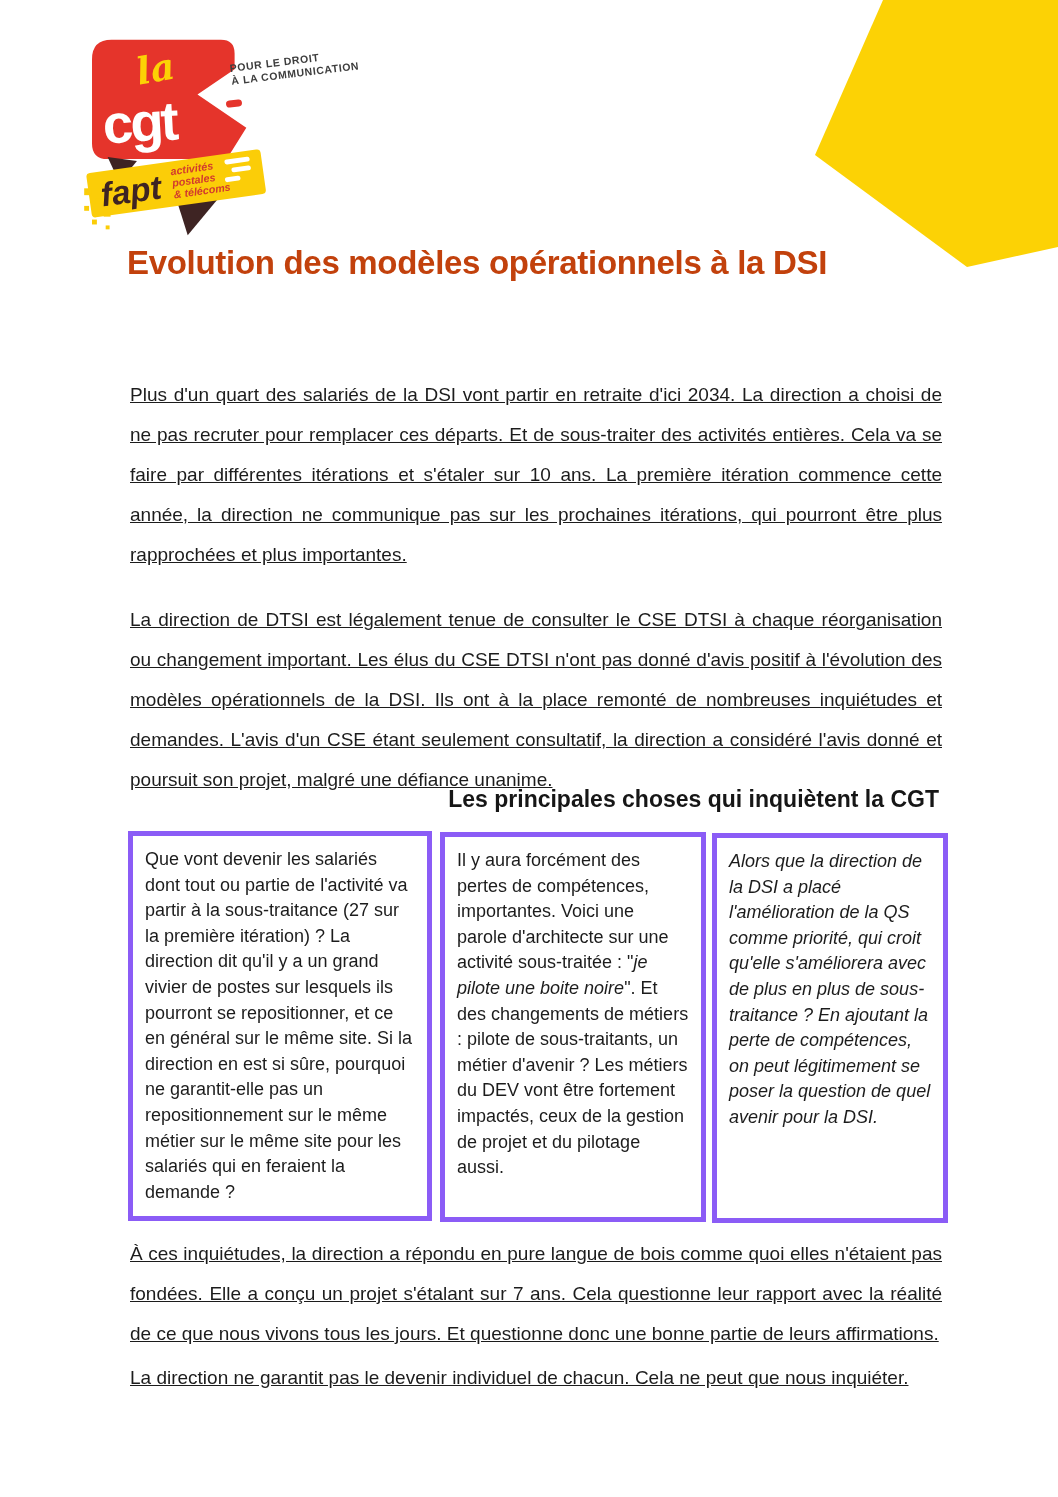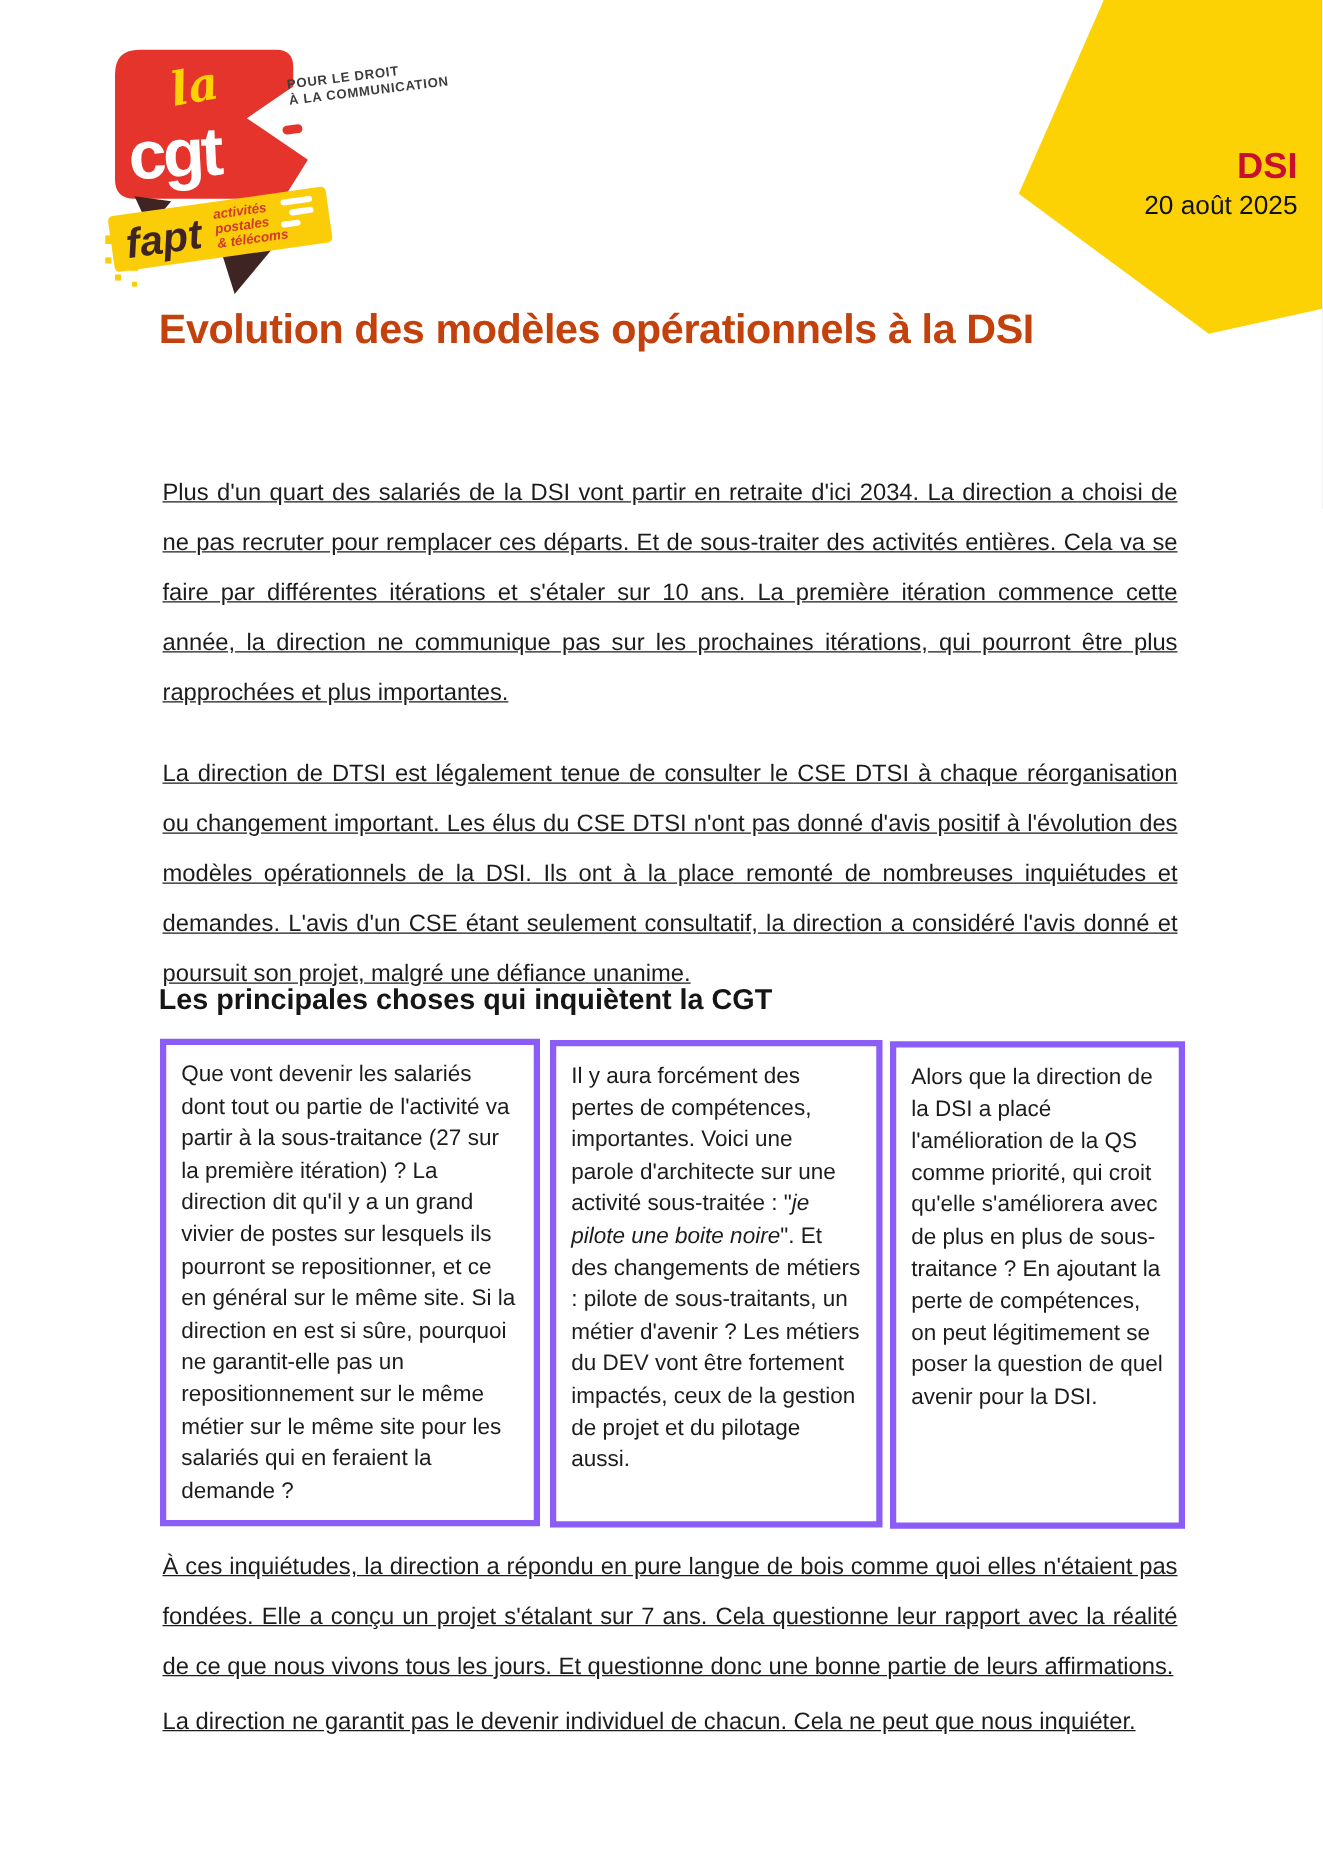--- a/index.html
+++ b/index.html
@@ -35,39 +35,39 @@
     position:absolute;left:127px;top:244px;width:915px;
     font-size:33px;font-weight:bold;color:#c2410c;
     letter-spacing:-0.3px;white-space:nowrap;margin:0;
   }
   h2{
     position:absolute;left:127px;width:812px;margin:0;
     font-size:23px;font-weight:bold;color:#161616;white-space:nowrap;
   }
   .h2-kesako{top:340px;}
   .h2-cse{top:562px;}
-  .h2-cgt{top:786px;}
+  .h2-cgt{top:786px;text-align:right;}
   p.body-par{
     position:absolute;left:127px;width:812px;margin:3px;
     font-size:19px;line-height:40px;text-align:justify;color:#1c1c1c;text-decoration:underline;
   }
   .par-1{top:372px;}
   .par-2{top:597px;}
   .par-close{top:1231px;}
   .par-final{top:1355px;text-align:left;}
   
   .concern-box{
     position:absolute;top:831px;height:358px;
     border:5px solid #8b5cf6;background:#fff;
     padding:11px 12px;overflow:hidden;
     font-size:18px;line-height:25.6px;color:#1c1c1c;
   }
   .box-1{left:128px;width:270px;}
   .box-2{left:440px;width:232px;top:832px;}
-  .box-3{left:712px;width:202px;top:833px;}
+  .box-3{left:712px;width:202px;top:833px;font-style:italic;}
   .italic{font-style:italic;}
 </style>
 </head>
 <body>
 
 <div class="page">
 
   <svg class="logo-svg" viewBox="0 0 200 215" aria-hidden="true">
 
     <path d="M34,6 L146,6 Q160,6 160,20 L160,36 L122,62 L172,96 L152,128 L30,128 Q14,128 14,112 L14,26 Q14,6 34,6 Z" fill="#e5342b"></path>
@@ -103,24 +103,20 @@
 
   <div class="slogan">
     <div>POUR LE DROIT</div>
     <div>À LA COMMUNICATION</div>
   </div>
   <div class="slogan-dash"></div>
 
   <svg class="corner-svg" viewBox="0 0 250 270" preserveAspectRatio="none" aria-hidden="true">
     <polygon points="75,0 250,0 250,247 159,267 7,155" fill="#fcd205"></polygon>
   </svg>
-  <div class="corner-text">
-    <div class="corner-label">DSI</div>
-    <div class="corner-date">20 août 2025</div>
-  </div>
 
   <h1 class="doc-title">Evolution des modèles opérationnels à la DSI</h1>
 
   <p class="body-par par-1">Plus d'un quart des salariés de la DSI vont partir en retraite d'ici 2034. La direction a choisi de ne pas recruter pour remplacer ces départs. Et de sous-traiter des activités entières. Cela va se faire par différentes itérations et s'étaler sur 10 ans. La première itération commence cette année, la direction ne communique pas sur les prochaines itérations, qui pourront être plus rapprochées et plus importantes.</p>
 
   <p class="body-par par-2">La direction de DTSI est légalement tenue de consulter le CSE DTSI à chaque réorganisation ou changement important. Les élus du CSE DTSI n'ont pas donné d'avis positif à l'évolution des modèles opérationnels de la DSI. Ils ont à la place remonté de nombreuses inquiétudes et demandes. L'avis d'un CSE étant seulement consultatif, la direction a considéré l'avis donné et poursuit son projet, malgré une défiance unanime.</p>
 
   <h2 class="h2-cgt">Les principales choses qui inquiètent la CGT</h2>
 
   <div class="concern-box box-1">

